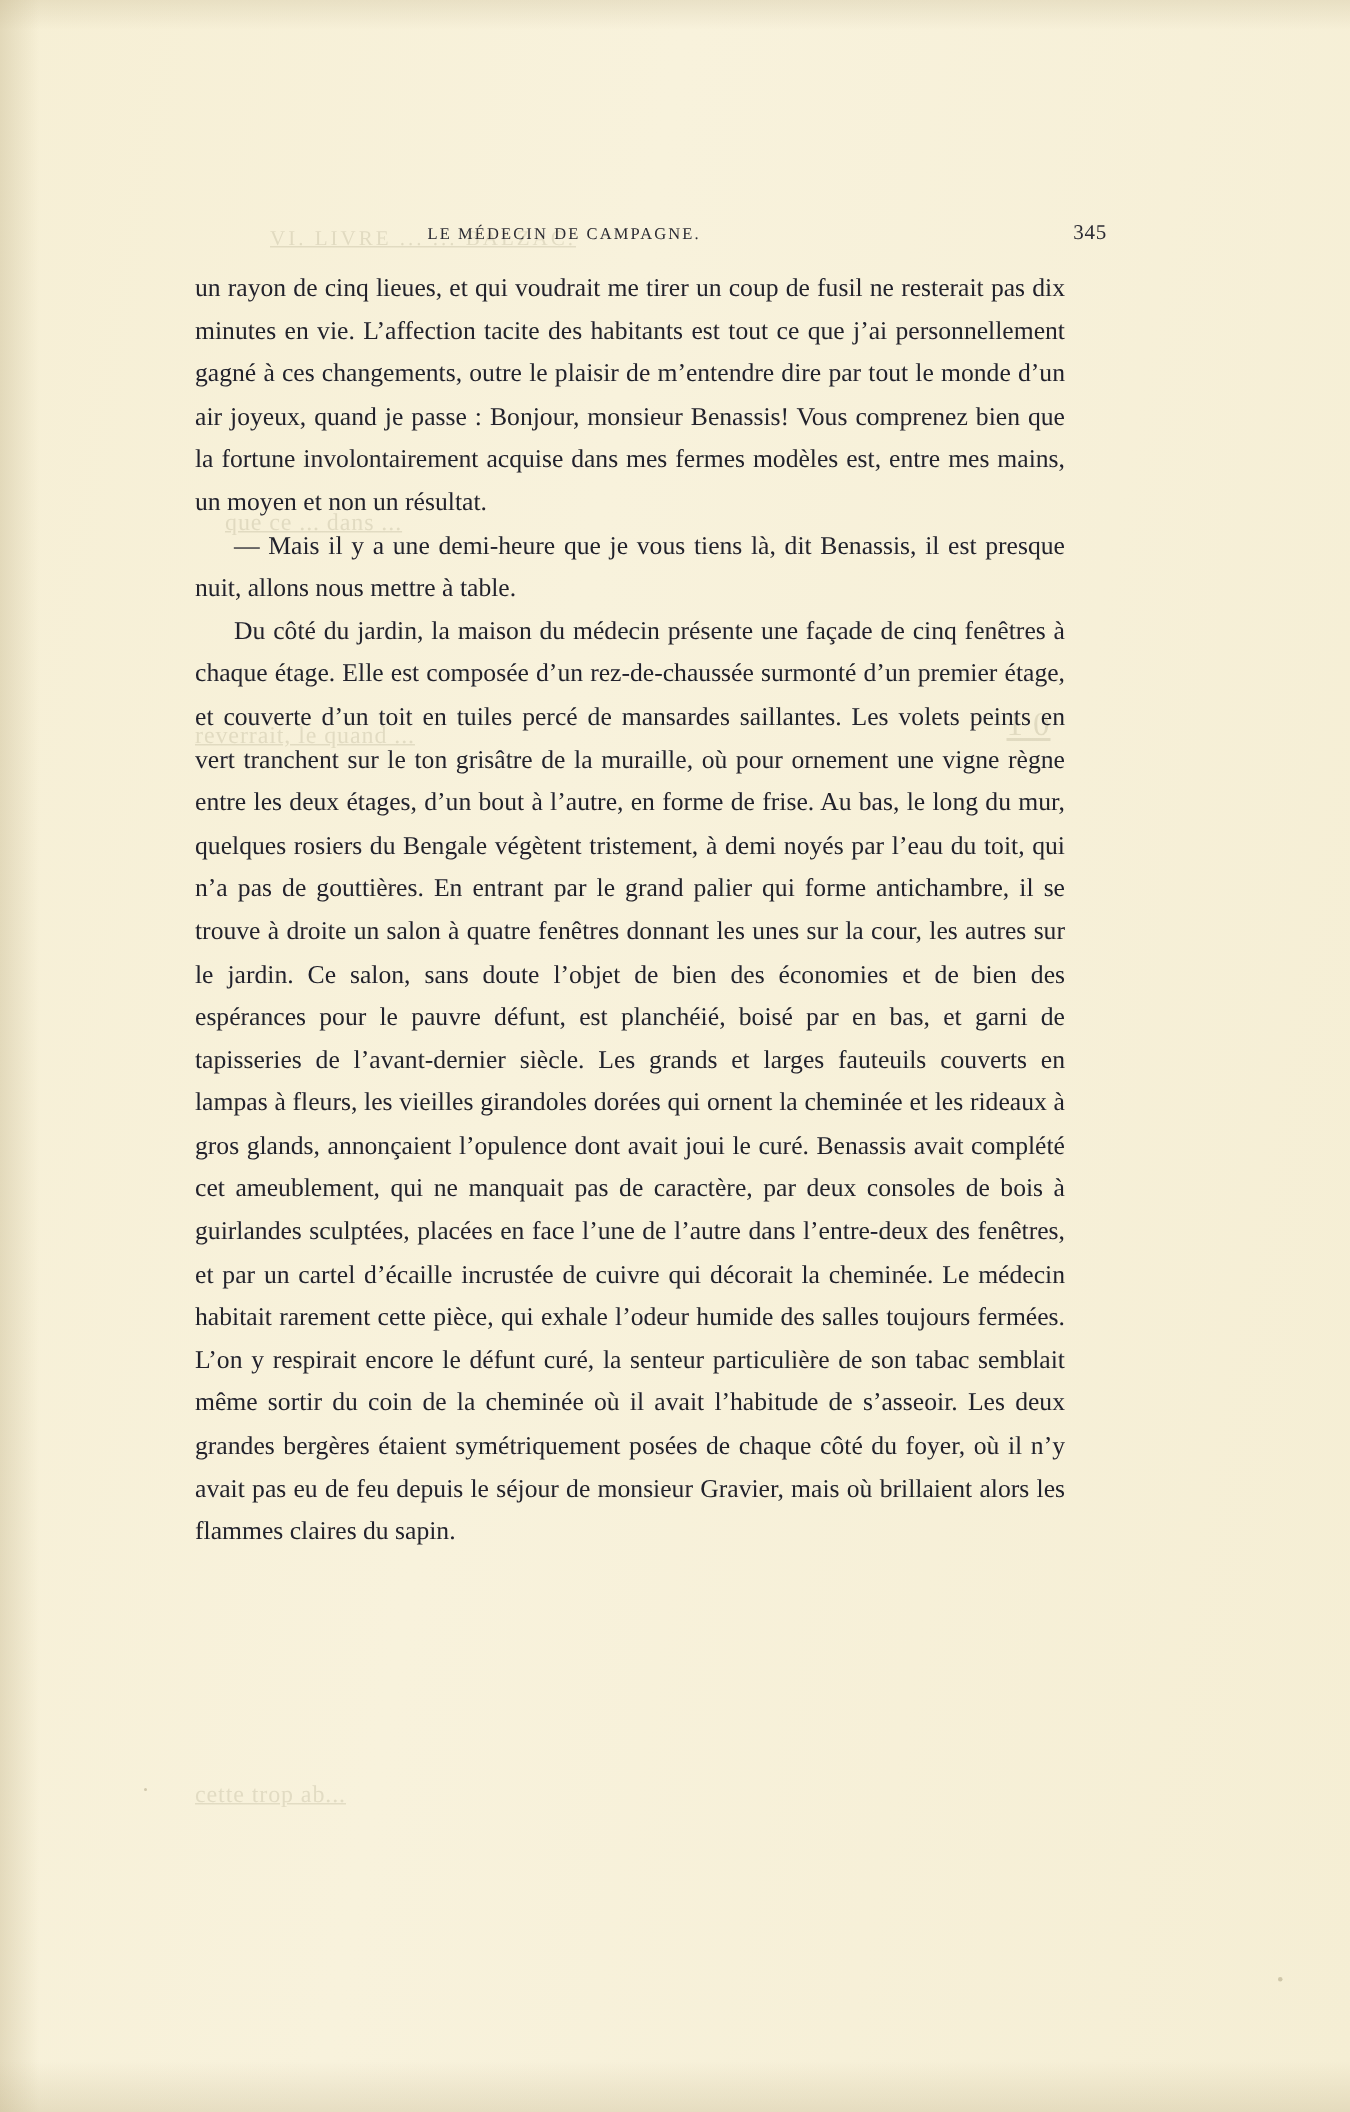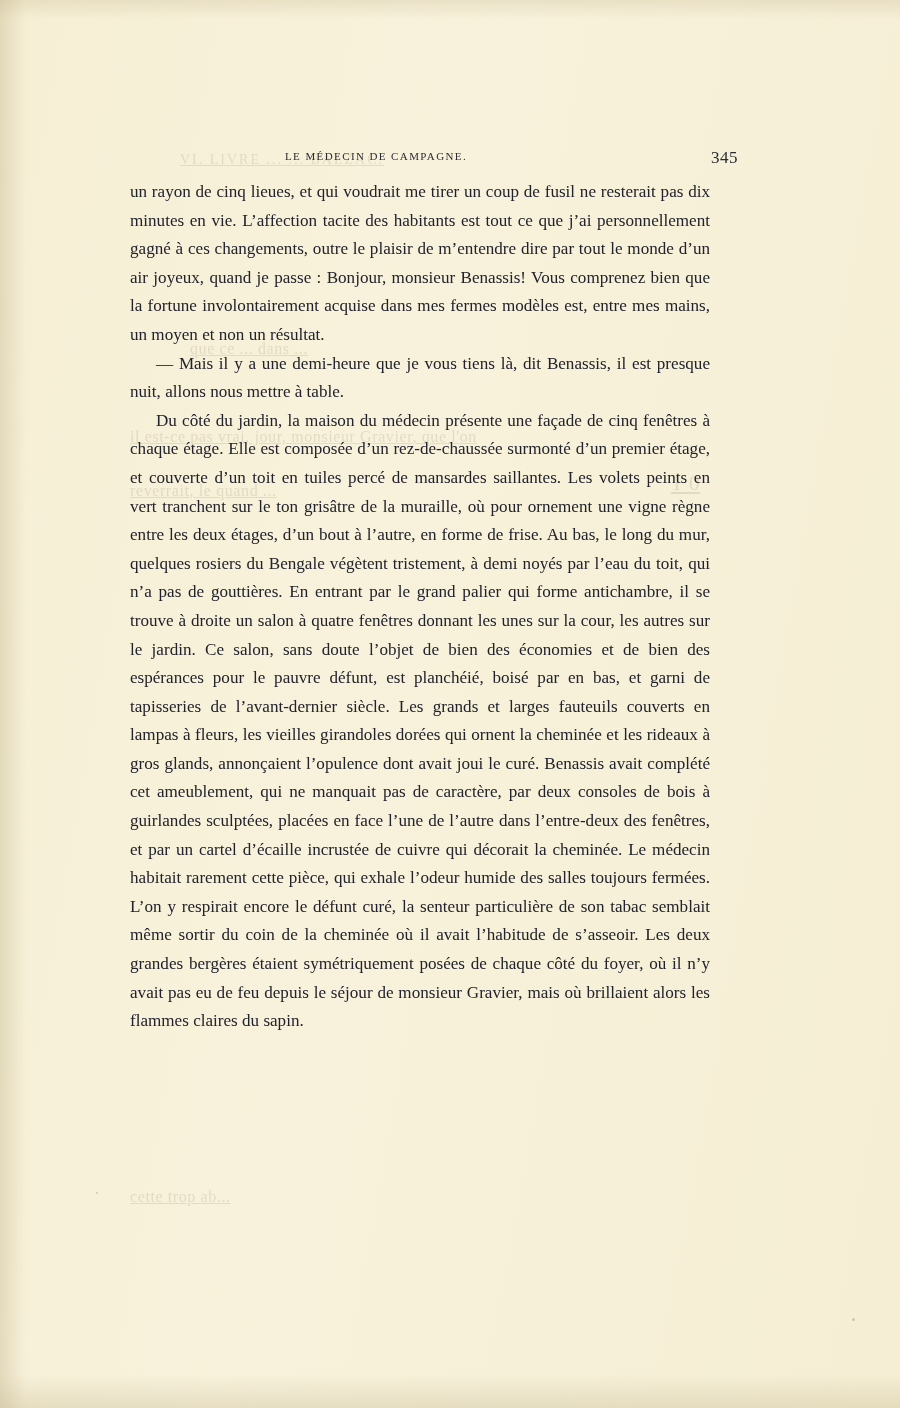--- a/index.html
+++ b/index.html
@@ -55,21 +55,21 @@
   }
   .running-head {
     font-size: 11px;
     letter-spacing: 1.4px;
     color: #2b2b33;
     font-variant: small-caps;
     text-transform: uppercase;
     margin-left: 155px;
   }
   .folio {
-    font-size: 17px;
+    font-size: 14px;
     color: #2b2b33;
     letter-spacing: 0.5px;
     position: absolute;
     right: -28px;
     top: -2px;
   }
 
   .body-text {
     font-size: 17.1px;
     line-height: 28.6px;
@@ -92,21 +92,21 @@
     position: absolute;
     color: rgba(120, 110, 80, 0.17);
     font-family: "Liberation Serif", serif;
     font-size: 16px;
     letter-spacing: 0.6px;
     pointer-events: none;
     white-space: nowrap;
     text-decoration: underline;
   }
   .ghost.g1 { left: 180px; top: 152px; font-size: 14px; letter-spacing: 2px; }
-  .ghost.g2 { left: 150px; top: 340px; margin-left: 40px; }
+  .ghost.g2 { left: 150px; top: 340px; }
   .ghost.g3 { left: 130px; top: 428px; }
   .ghost.g4 { left: 130px; top: 482px; }
   .ghost.g5 { left: 130px; top: 1188px; }
   .ghost.g6 { left: 655px; top: 470px; font-size: 22px; margin-left: 16px; }
 
   .speck {
     position: absolute;
     background: rgba(120,105,70,0.30);
     border-radius: 50%;
     pointer-events: none;
@@ -115,21 +115,20 @@
 </head>
 <body>
 
 <div class="page">
   <div class="edge-top"></div>
   <div class="edge-left"></div>
   <div class="edge-bottom"></div>
 
   <div class="ghost g1">VI. LIVRE ...  ...  BALZAC.</div>
   <div class="ghost g2">que ce ... dans ...</div>
-  <div class="ghost g3">il est-ce pas vrai, jour, monsieur Gravier, que l'on</div>
   <div class="ghost g4">reverrait, le quand ...</div>
   <div class="ghost g5">cette trop ab...</div>
   <div class="ghost g6">1 0</div>
 
   <div class="speck" style="left:852px; top:1318px; width:3px; height:3px;"></div>
   <div class="speck" style="left:96px; top:1192px; width:2px; height:2px;"></div>
 
   <div class="content">
     <div class="header-row">
       <div class="running-head">LE MÉDECIN DE CAMPAGNE.</div>

